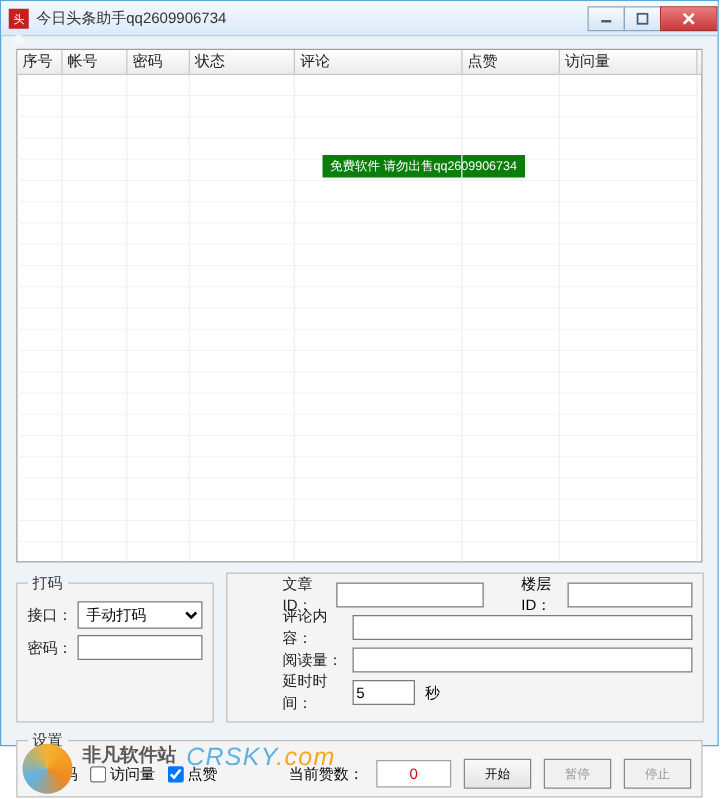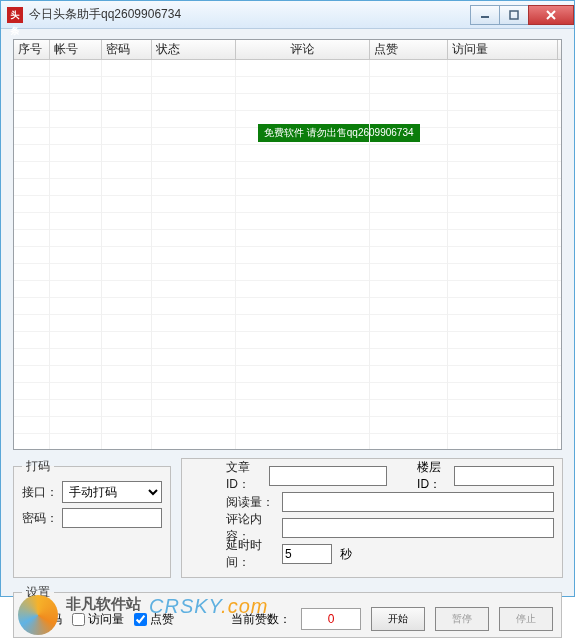--- a/index.html
+++ b/index.html
@@ -27,21 +27,21 @@
     align-items: center;
     padding: 0 0 0 6px;
   }
   .app-icon {
     width: 16px; height: 16px;
     background:#c52020;
     color:#fff;
     font-size:9px;
     line-height:16px;
     text-align:center;
-    font-weight:bold;
+    font-weight:normal;
     margin-right:6px;
   }
   .title-text { color:#333; flex:1; }
   .winbtns { display:flex; }
   .winbtn {
     width:30px; height:20px;
     border:1px solid #8aa8c4;
     margin-left:-1px;
     display:flex; align-items:center; justify-content:center;
     background:linear-gradient(#f8fbfe,#d7e6f5);
@@ -195,21 +195,21 @@
   </div>
 
   <div class="client">
 
     <div class="grid-wrapper">
       <div class="grid-header" id="grid-header">
           <div class="gh-cell" style="width: 36px;">序号</div>
           <div class="gh-cell" style="width: 52px;">帐号</div>
           <div class="gh-cell" style="width: 50px;">密码</div>
           <div class="gh-cell" style="width: 84px;">状态</div>
-          <div class="gh-cell" style="width: 134px; text-align: center;">评论</div>
+          <div class="gh-cell" style="width: 134px;">评论</div>
           <div class="gh-cell" style="width: 78px;">点赞</div>
           <div class="gh-cell" style="width: 110px;">访问量</div>
         </div>
       <div class="grid-body" id="grid-body">
         <div class="banner">免费软件  请勿出售qq2609906734</div>
       <div class="col-line" style="left: 35px;"></div>
           <div class="col-line" style="left: 87px;"></div>
           <div class="col-line" style="left: 137px;"></div>
           <div class="col-line" style="left: 221px;"></div>
           <div class="col-line" style="left: 355px;"></div>
@@ -234,25 +234,25 @@
       </fieldset>
 
       <fieldset class="fs-right">
         <div class="row">
           <label class="lab2">文章ID：</label>
           <input type="text" style="width: 118px;" value="">
           <label style="margin-left:30px">楼层ID：</label>
           <input type="text" style="width: 100px;" value="">
         </div>
         <div class="row">
+          <label class="lab2">评论内容：</label>
+          <input type="text" value="" style="">
+        </div>
+        <div class="row">
           <label class="lab2">阅读量：</label>
-          <input type="text" value="" style="">
-        </div>
-        <div class="row">
-          <label class="lab2">评论内容：</label>
           <input type="text" value="" style="">
         </div>
         <div class="row">
           <label class="lab2">延时时间：</label>
           <input type="text" class="short" value="5" style="">
           <span style="margin-left:8px">秒</span>
         </div>
       </fieldset>
     </div>
 

